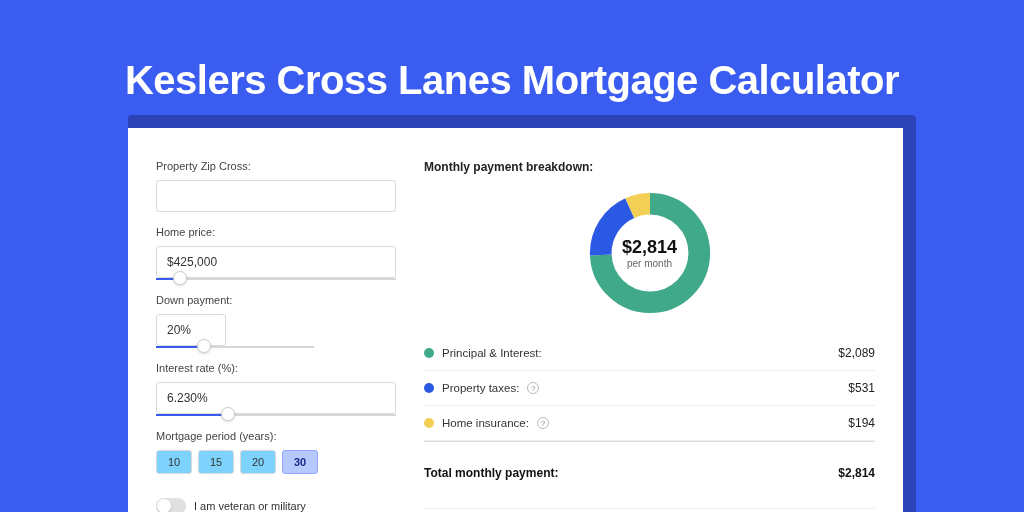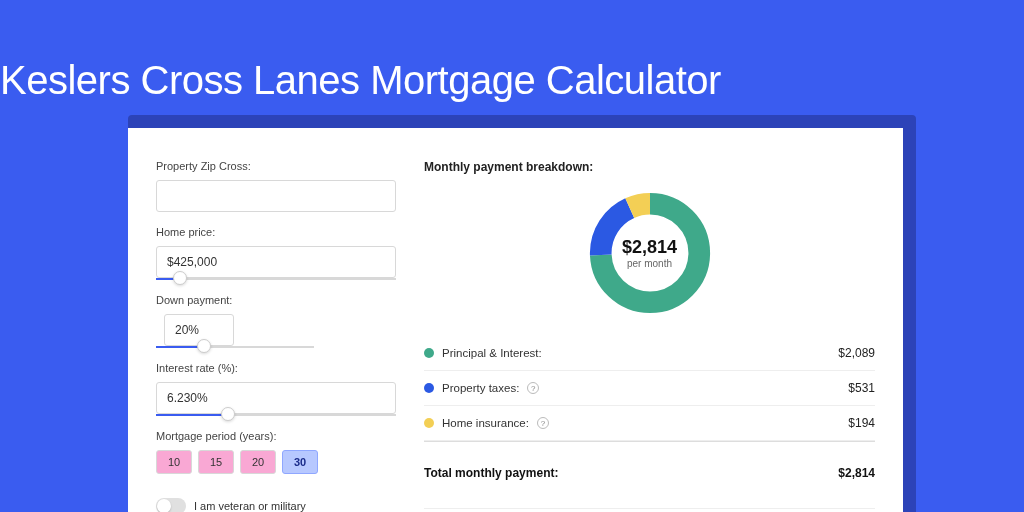--- a/index.html
+++ b/index.html
@@ -1,33 +1,33 @@
 <!DOCTYPE html>
 <html><head>
 <meta charset="utf-8">
 <style>
   * { box-sizing: border-box; margin: 0; padding: 0; }
   html, body { width: 1024px; height: 512px; overflow: hidden; font-family: -apple-system, BlinkMacSystemFont, "Segoe UI", Arial, sans-serif; }
   .bg { width: 1024px; height: 512px; background: #3a5cf0; position: relative; }
-  .title { color: #fff; font-size: 40px; font-weight: 400; text-align: left; padding-top: 58px; letter-spacing: -0.5px; }
+  .title { color: #fff; font-size: 40px; font-weight: 700; text-align: center; padding-top: 58px; letter-spacing: -0.5px; }
   .panel-shadow { position: absolute; top: 115px; left: 128px; width: 788px; height: 400px; background: #2c43b8; border-radius: 4px 4px 0 0; }
   .panel { position: absolute; top: 128px; left: 128px; width: 775px; height: 400px; background: #fff; padding: 32px 28px 0 28px; display: flex; gap: 28px; }
   .left { width: 240px; flex-shrink: 0; }
   .right { flex: 1; min-width: 0; }
   .field-label { font-size: 11px; color: #444; margin-bottom: 8px; display: block; }
   .field-input { width: 100%; height: 32px; border: 1px solid #d8d8d8; border-radius: 3px; padding: 0 10px; font-size: 12px; color: #333; background:#fff; }
   .field-block { margin-bottom: 14px; }
   .slider-track { position: relative; height: 2px; background: #d8d8d8; margin-top: 0; }
   .slider-fill { position: absolute; height: 2px; background: #3a5cf0; top: 0; left: 0; }
   .slider-handle { position: absolute; width: 14px; height: 14px; border-radius: 50%; background: #fff; border: 1px solid #ccc; top: -7px; box-shadow: 0 1px 3px rgba(0,0,0,0.15); }
   .row-2 { display: flex; gap: 8px; }
   .row-2 .col-a { flex: 1; }
-  .row-2 .col-b { width: 70px; margin-left: 8px; }
+  .row-2 .col-b { width: 70px; }
   .period-row { display: flex; gap: 6px; margin-top: 6px; }
-  .period-btn { width: 36px; height: 24px; border: 1px solid #d8d8d8; border-radius: 3px; background: #f9a8d4; font-size: 11px; color: #333; display:flex; align-items:center; justify-content:center; cursor:pointer; }
+  .period-btn { width: 36px; height: 24px; border: 1px solid #d8d8d8; border-radius: 3px; background: #7dd3fc; font-size: 11px; color: #333; display:flex; align-items:center; justify-content:center; cursor:pointer; }
   .period-btn.active { background: #b7c8ff; border-color: #8fa7ff; color:#1a2b8a; font-weight:600; }
   .toggle-row { display:flex; align-items:center; gap:8px; margin-top: 24px; }
   .toggle { width: 30px; height: 16px; border-radius: 10px; background: #e0e0e0; position: relative; }
   .toggle-knob { width: 14px; height: 14px; border-radius: 50%; background: #fff; position: absolute; top:1px; left:1px; box-shadow:0 1px 2px rgba(0,0,0,0.2); }
   .toggle-label { font-size: 11px; color: #333; }
   .section-title { font-size: 12px; font-weight: 700; color: #222; margin-bottom: 14px; }
   .donut-wrap { display:flex; justify-content:center; margin-bottom: 18px; }
   .donut { position: relative; width: 130px; height: 130px; }
   .donut-center { position:absolute; top:50%; left:50%; transform:translate(-50%,-50%); text-align:center; }
   .donut-amount { font-size: 18px; font-weight: 800; color:#111; }

